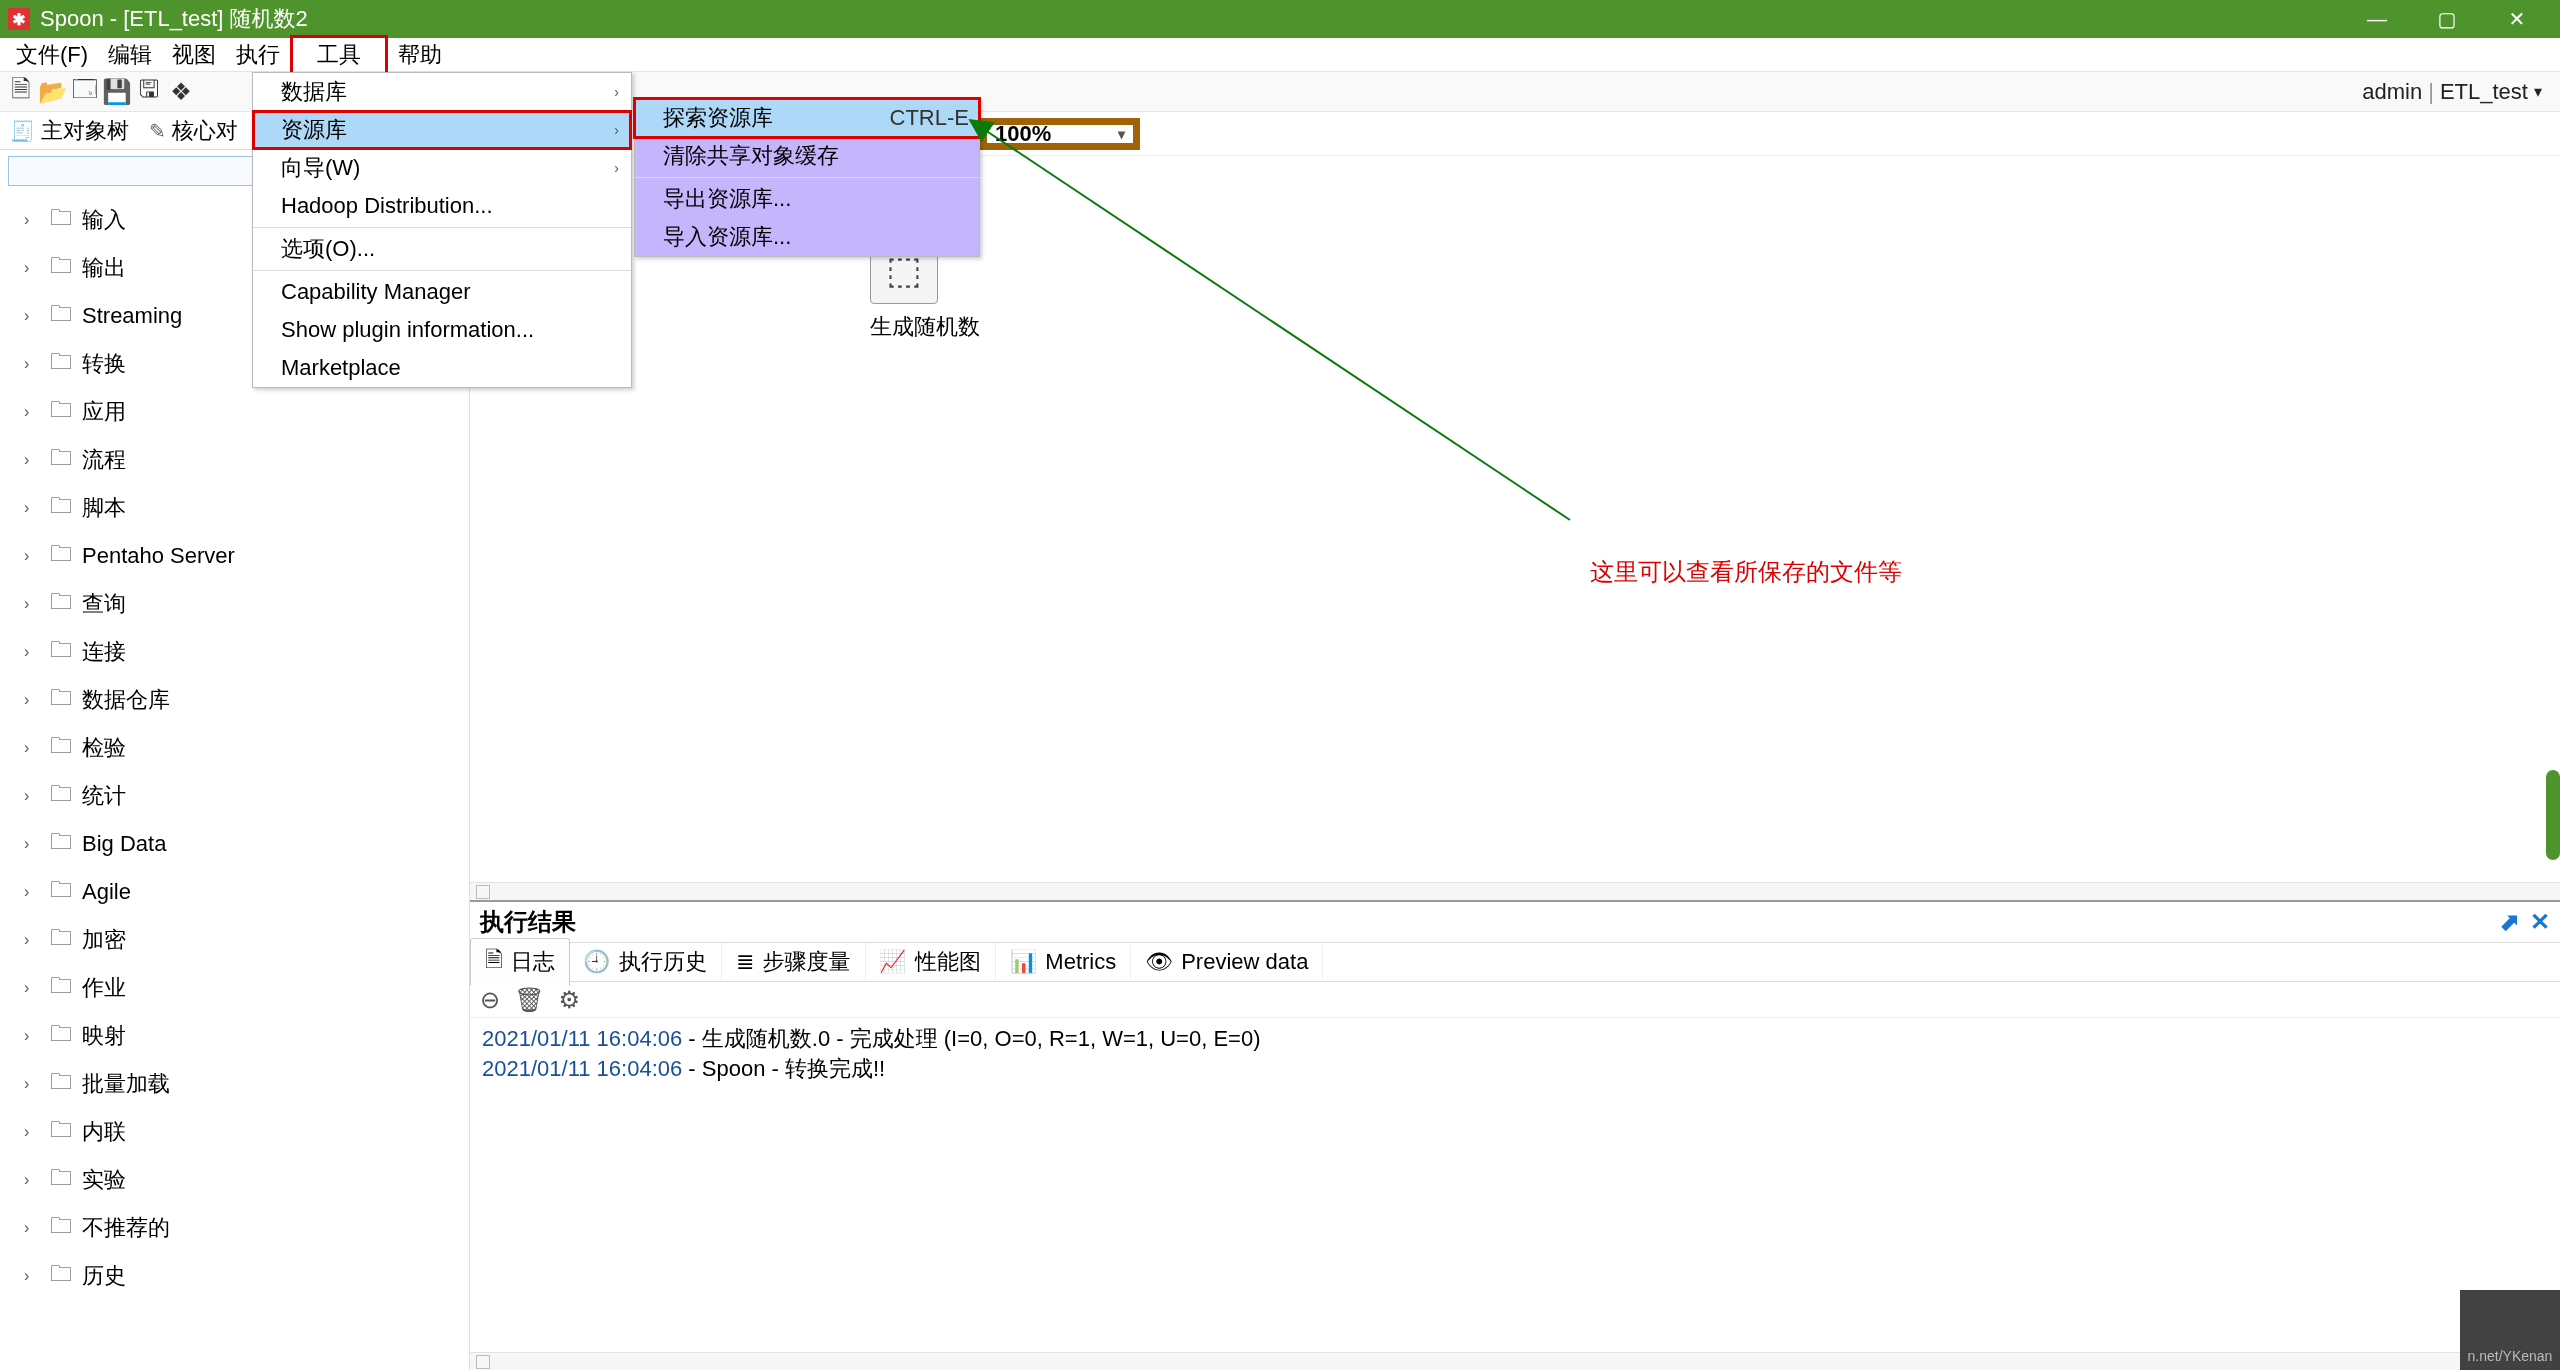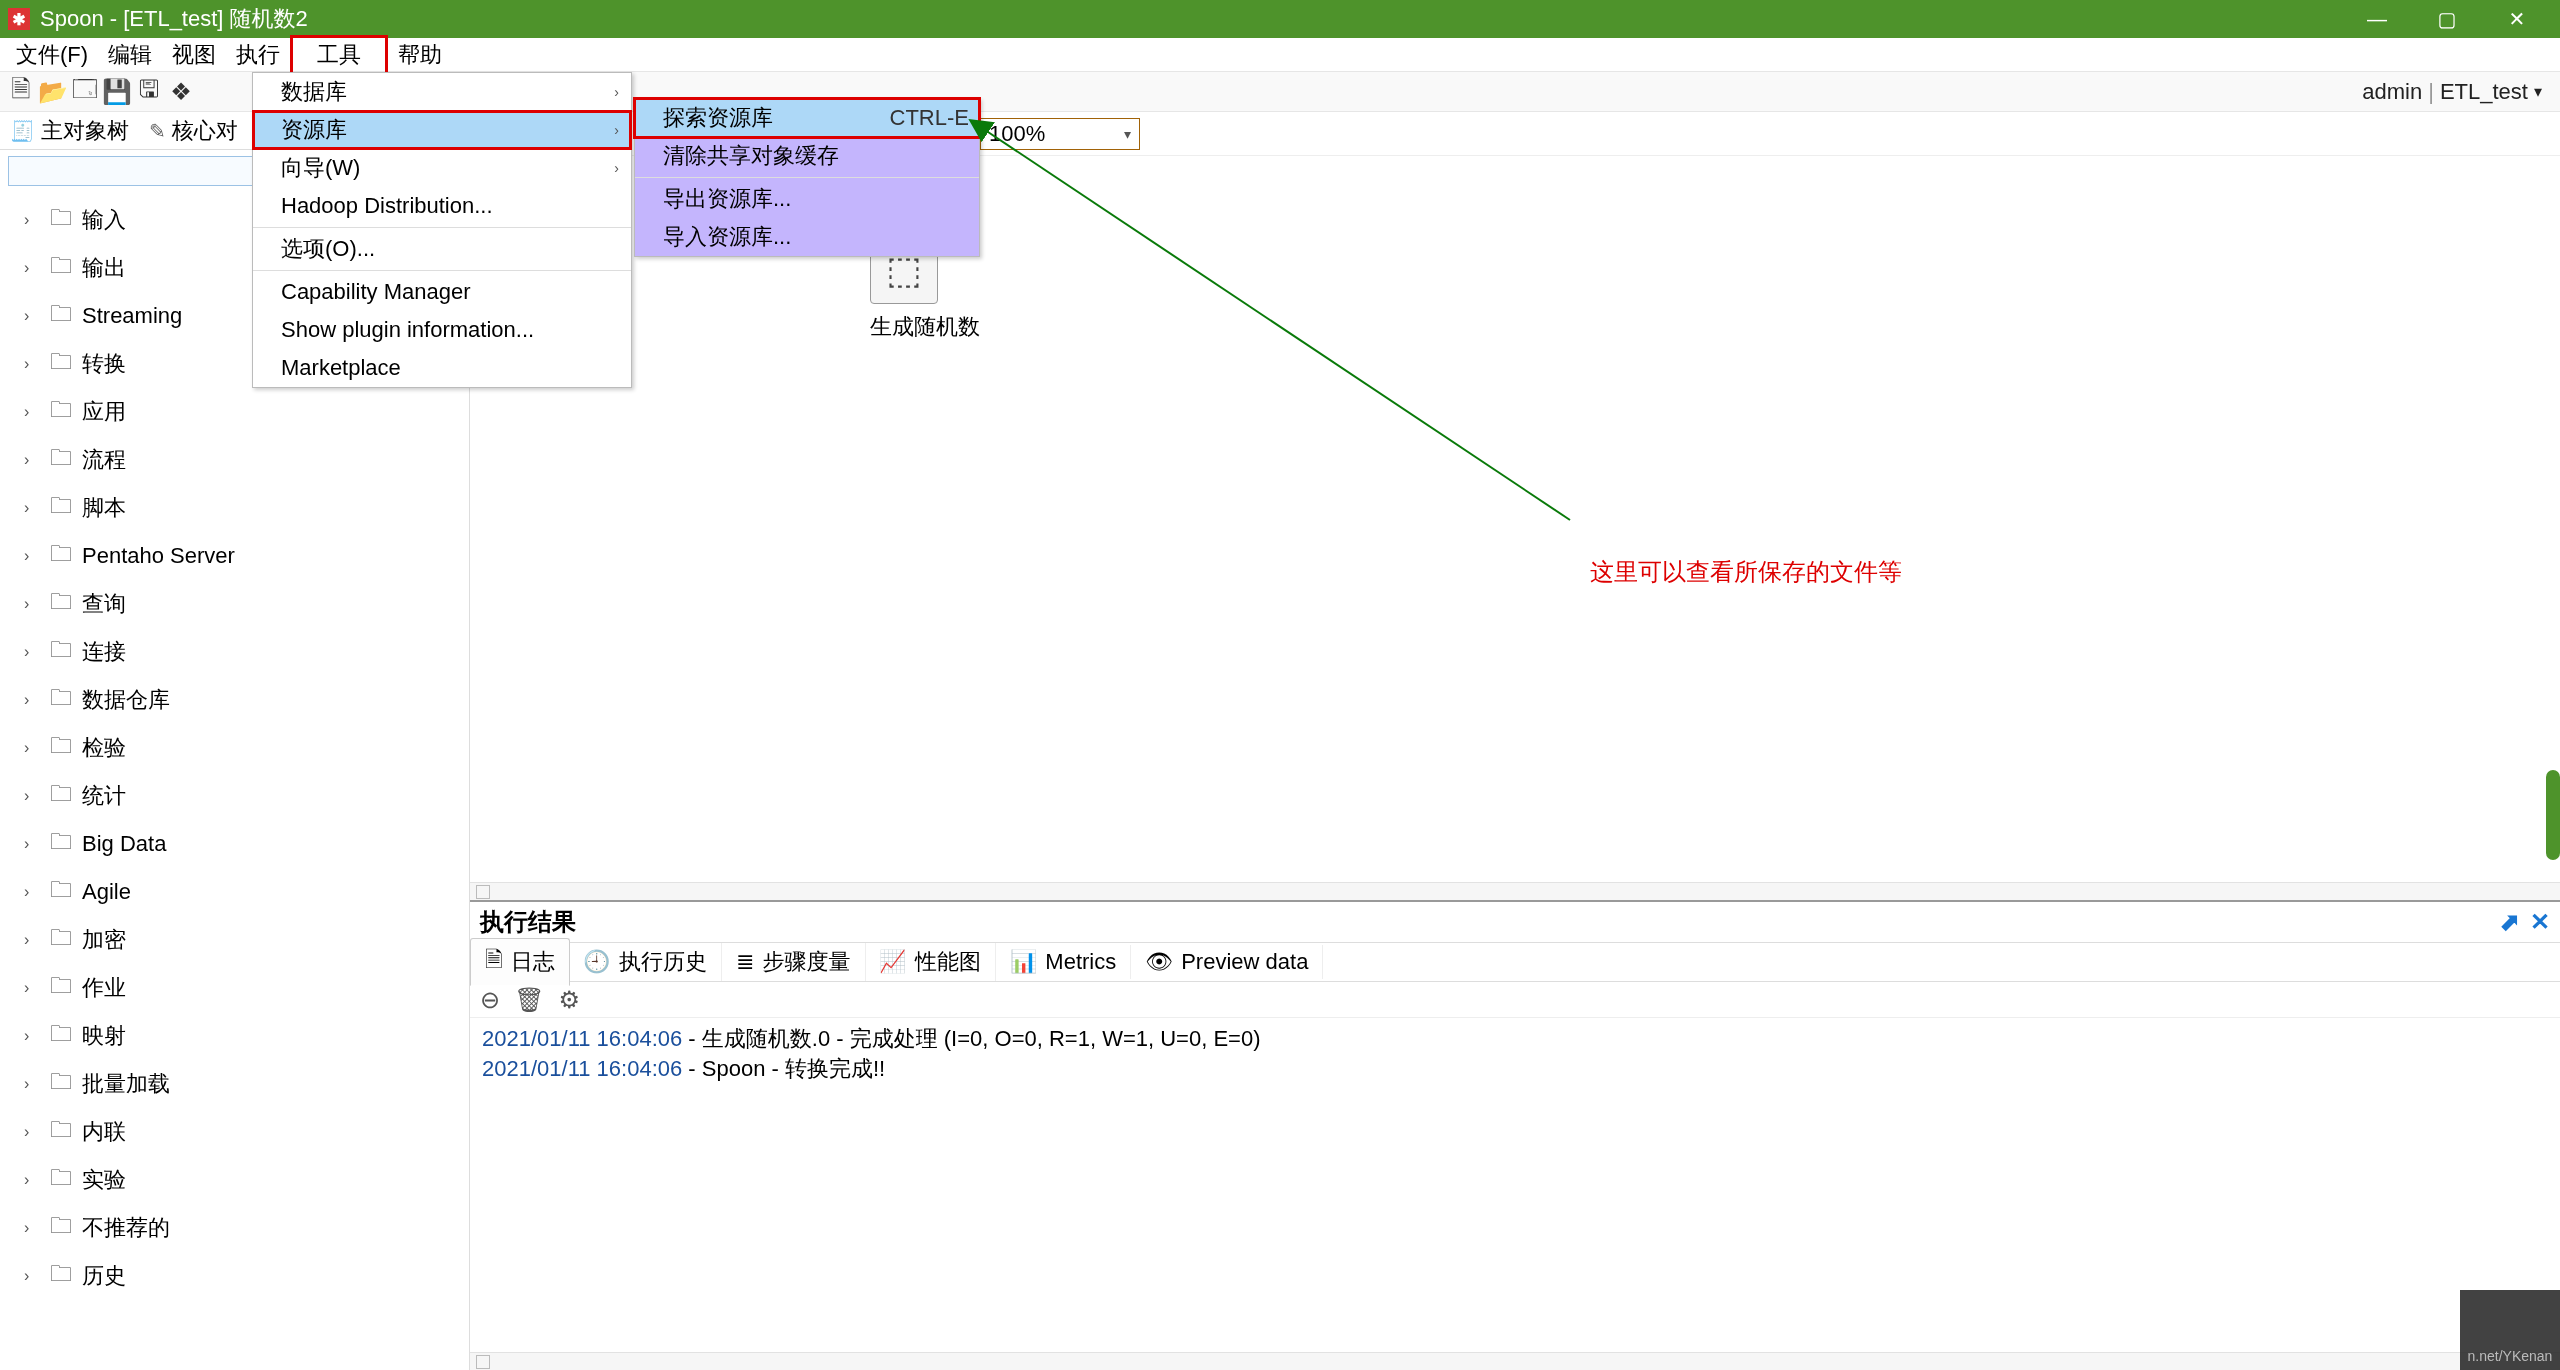--- a/index.html
+++ b/index.html
@@ -45,21 +45,21 @@
   .dd-row.boxed-outer { outline: 3px solid #d00; outline-offset: -2px; }
   .dd-sep { height: 1px; background: #ddd; margin: 2px 0; }
 
   .dropdown2 { position: absolute; left: 634px; top: 98px; width: 346px; background: #c4b5fd; border: 1px solid #bbb; box-shadow: 2px 2px 4px rgba(0,0,0,.2); z-index: 51; font-size: 22px; }
   .dropdown2 .dd-row .kbd { position: absolute; right: 10px; color: #333; }
   .dropdown2 .boxed-red { outline: 3px solid #d00; outline-offset: -1px; }
 
   
   .main { flex: 1; display: flex; flex-direction: column; position: relative; background: #fff; }
   .canvas-toolbar { height: 44px; display: flex; align-items: center; gap: 6px; padding: 0 10px; border-bottom: 1px solid #eee; background: #fff; position: relative; }
-  .zoom-select { position: absolute; right: 1420px; top: 6px; width: 160px; height: 32px; border: 1px solid #a16207; background: #fff; display: flex; align-items: center; padding: 0 8px; font-size: 22px; }
+  .zoom-select { position: absolute; right: 1420px; top: 6px; width: 160px; height: 32px; border: 7px solid #a16207; background: #fff; display: flex; align-items: center; padding: 0 8px; font-size: 22px; font-weight: bold; }
   .zoom-select .caret { margin-left: auto; font-size: 14px; color: #555; }
 
   .canvas { flex: 1; position: relative; background: #fff; overflow: hidden; }
   .node { position: absolute; left: 400px; top: 80px; text-align: center; }
   .node-icon { width: 68px; height: 68px; border: 1px solid #999; border-radius: 4px; background: #f5f5f5; display: flex; align-items: center; justify-content: center; position: relative; font-size: 38px; color: #444;}
   .node-badge { position: absolute; top: -10px; right: -12px; width: 26px; height: 26px; border-radius: 50%; background: #43a047; color: #fff; display: flex; align-items: center; justify-content: center; font-size: 18px; }
   .node-label { margin-top: 8px; font-size: 22px; }
 
   .annot { position: absolute; left: 1120px; top: 400px; color: #d00; font-size: 24px; }
   .arrow-svg { position: absolute; left: 0; top: 0; pointer-events: none; z-index: 60; }

